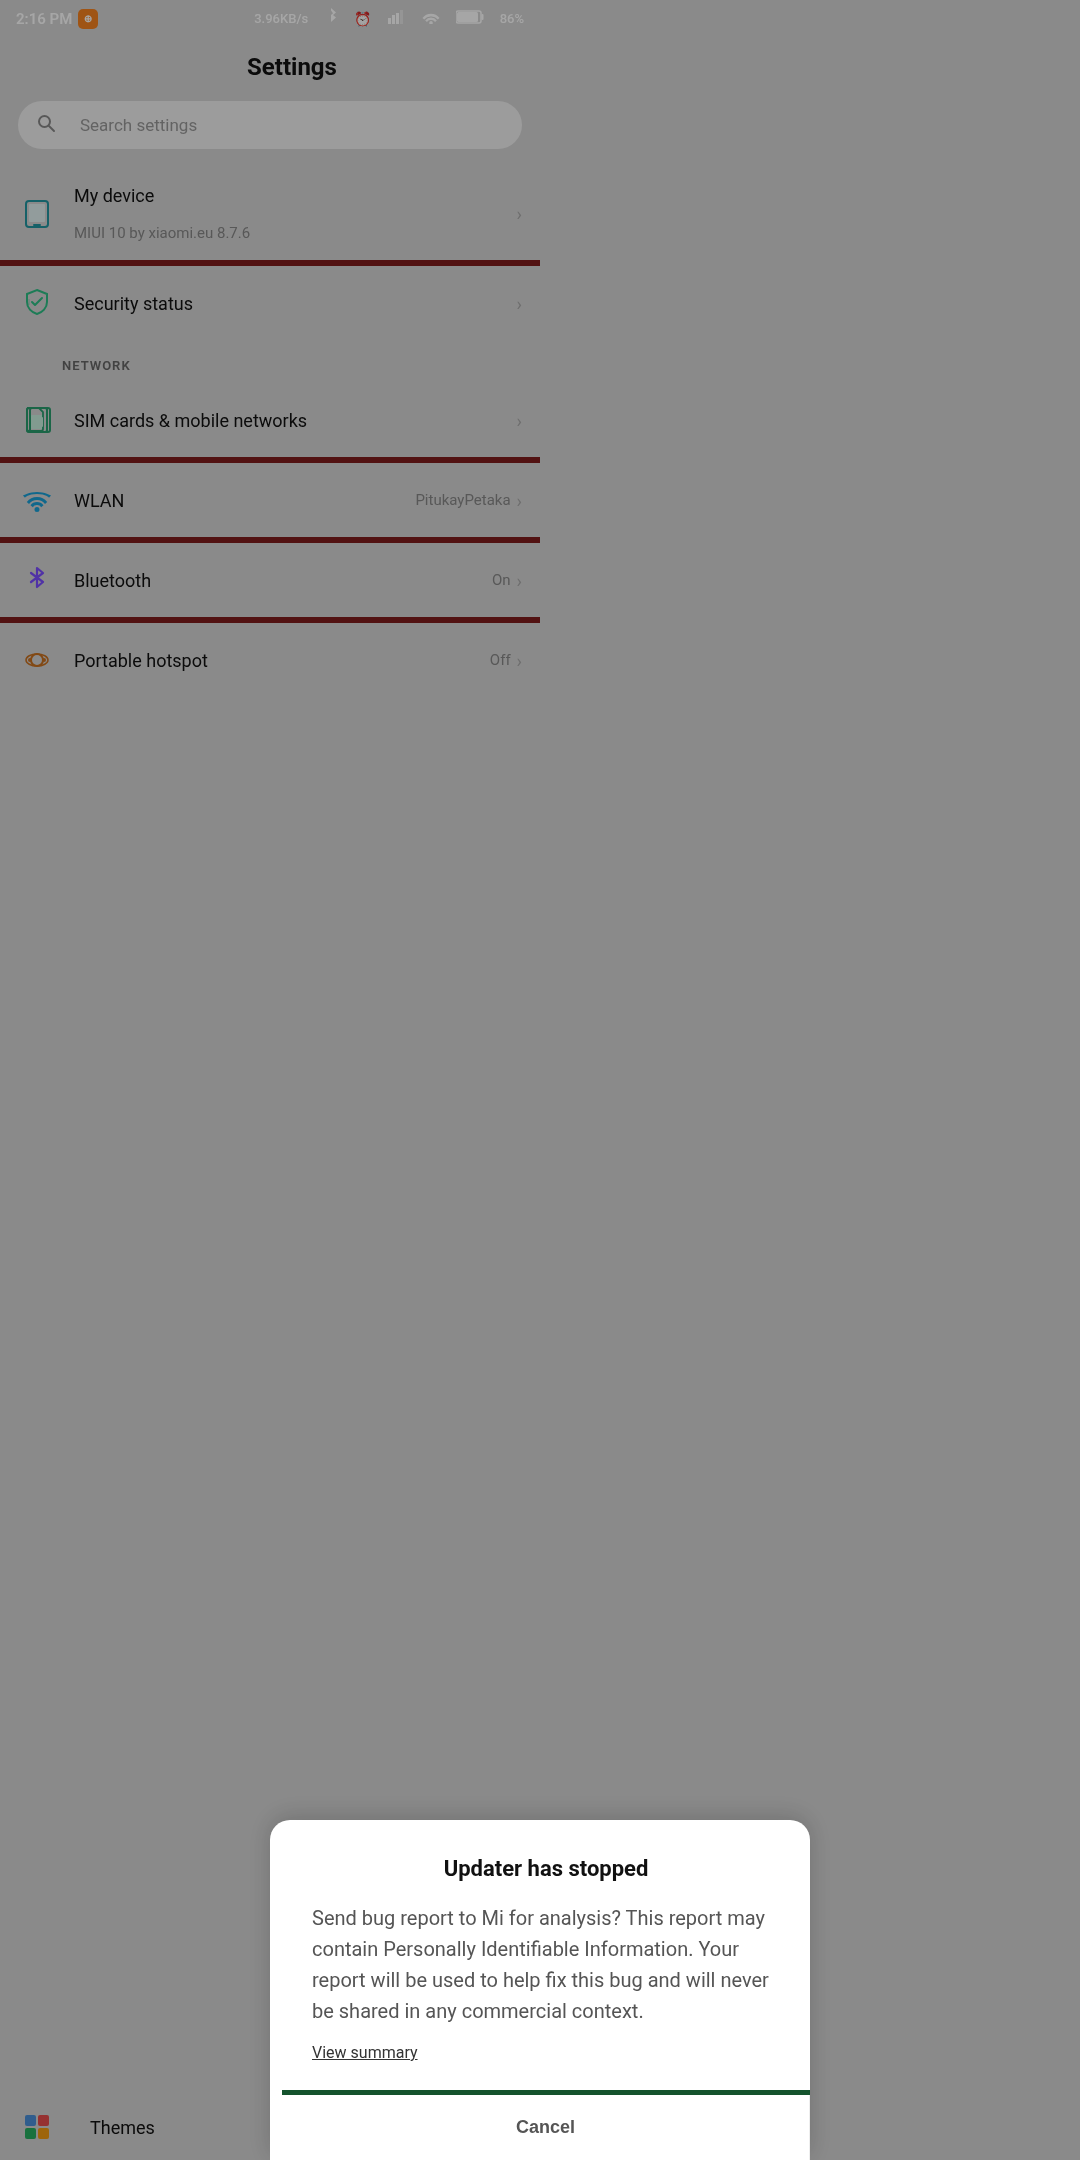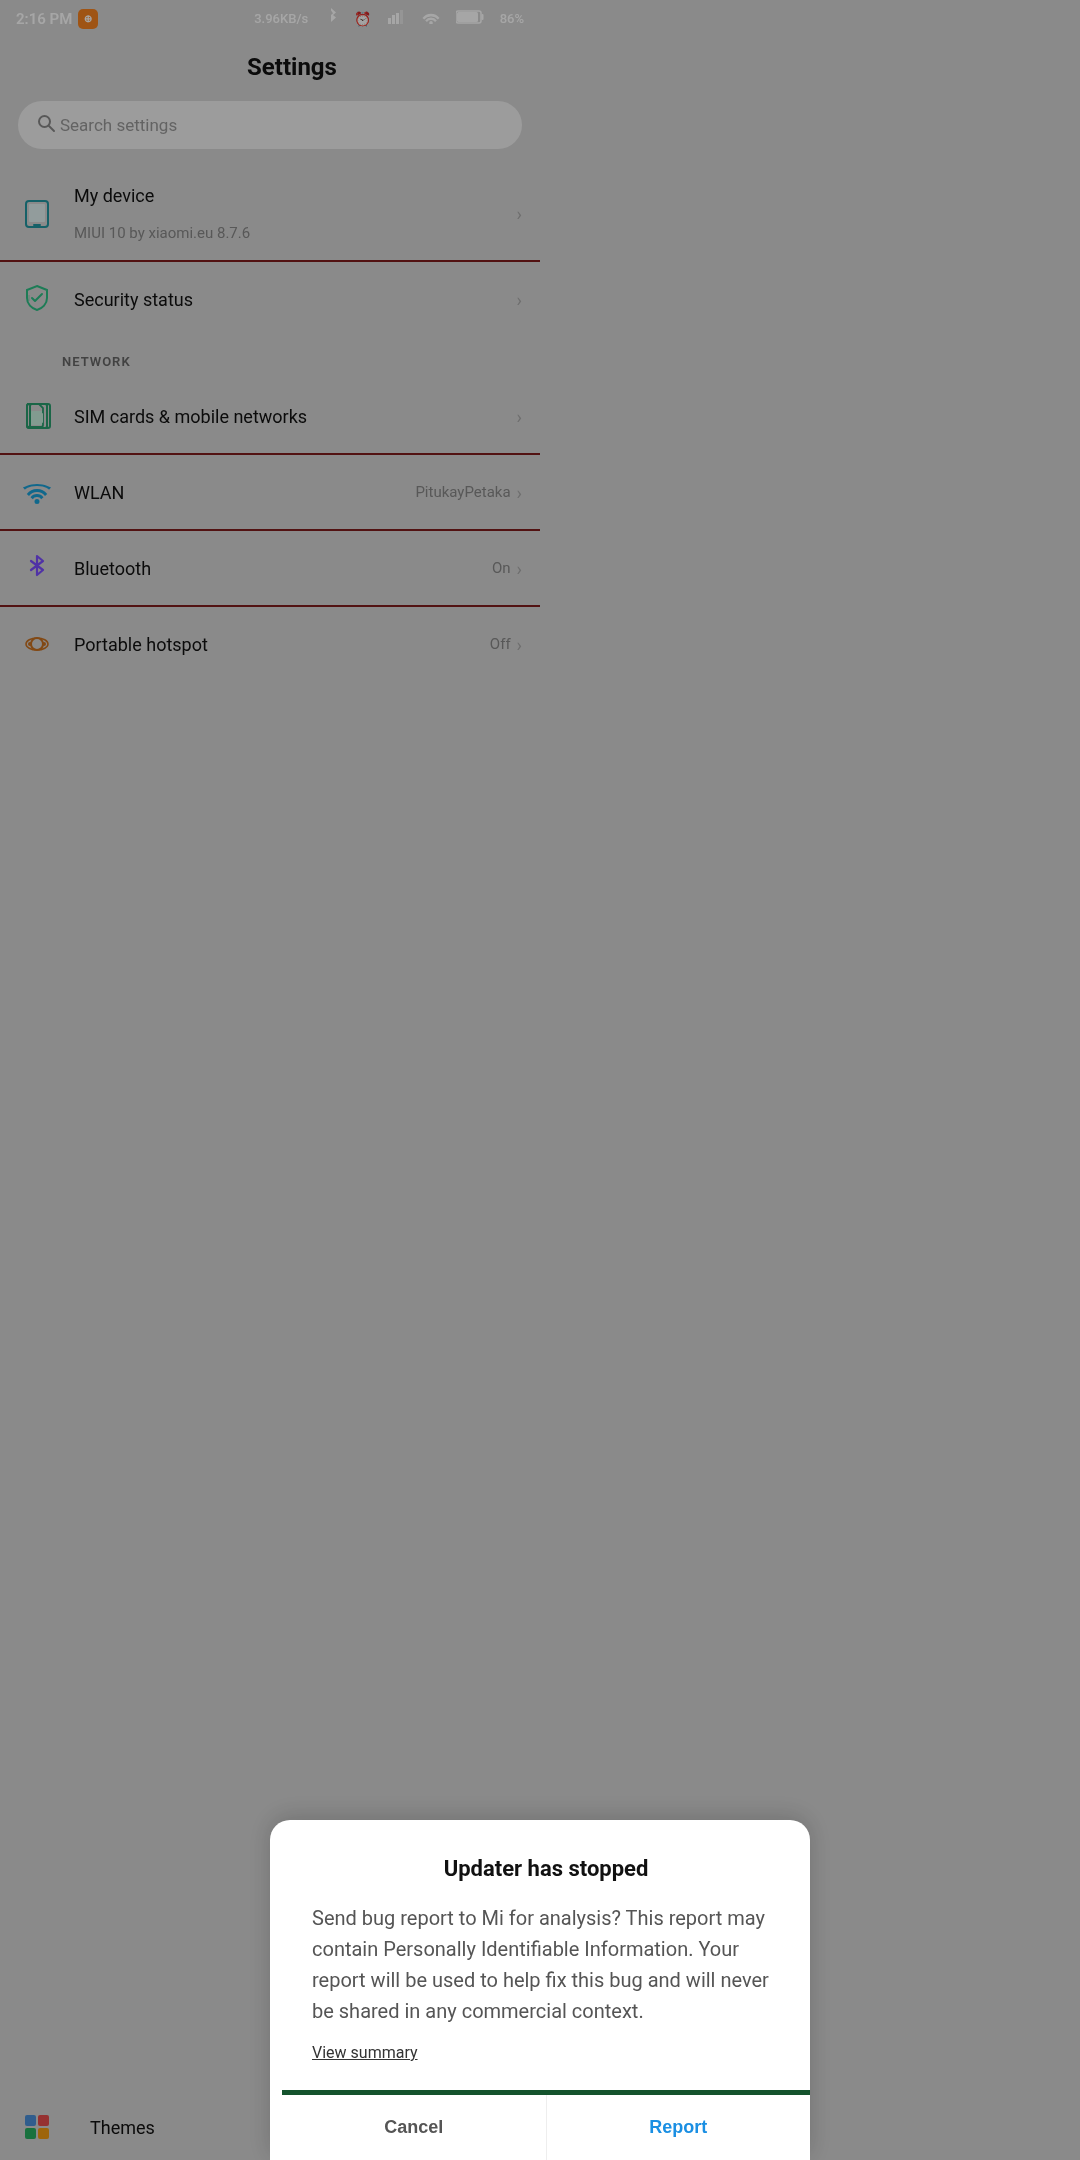--- a/index.html
+++ b/index.html
@@ -71,42 +71,42 @@
     .search-container {
       padding: 0 18px 18px 18px;
       background: #d4d4d4;
     }
     .search-box {
       display: flex;
       align-items: center;
       background: #f0f0f0;
       border-radius: 28px;
       padding: 12px 18px;
-      gap: 4px;
+      gap: 24px;
     }
     .search-icon-wrap {
       color: #888;
       font-size: 18px;
     }
     .search-input-display {
       color: #999;
       font-size: 17px;
     }
 
     
     .settings-section {
       background: #d4d4d4;
       padding-bottom: 0;
     }
     .settings-item {
       display: flex;
       align-items: center;
       padding: 18px 18px 18px 18px;
       background: #d4d4d4;
-      border-bottom: 2px solid #7f1d1d;
+      border-bottom: 6px solid #7f1d1d;
       cursor: pointer;
       position: relative;
     }
     .settings-item:last-child {
       border-bottom: none;
     }
     .item-icon {
       width: 38px;
       height: 38px;
       display: flex;
@@ -393,21 +393,20 @@
   </div>
 </div>
 
 <div class="overlay">
   <div class="dialog">
     <div class="dialog-title">Updater has stopped</div>
     <div class="dialog-body">Send bug report to Mi for analysis? This report may contain Personally Identifiable Information. Your report will be used to help fix this bug and will never be shared in any commercial context.</div>
     <a class="dialog-link">View summary</a>
     <div class="dialog-actions">
       <button class="dialog-btn dialog-btn-cancel">Cancel</button>
-      <button class="dialog-btn dialog-btn-report">Report</button>
     </div>
   </div>
 </div>
 
 <div class="bottom-peek" style="position:fixed;bottom:0;width:540px;z-index:5;">
   <div class="item-icon svg-icon">
     <svg width="30" height="30" viewBox="0 0 30 30" fill="none">
       <rect x="3" y="3" width="11" height="11" rx="2" fill="#4a90d9"></rect>
       <rect x="16" y="3" width="11" height="11" rx="2" fill="#e74c4c"></rect>
       <rect x="3" y="16" width="11" height="11" rx="2" fill="#27ae60"></rect>

